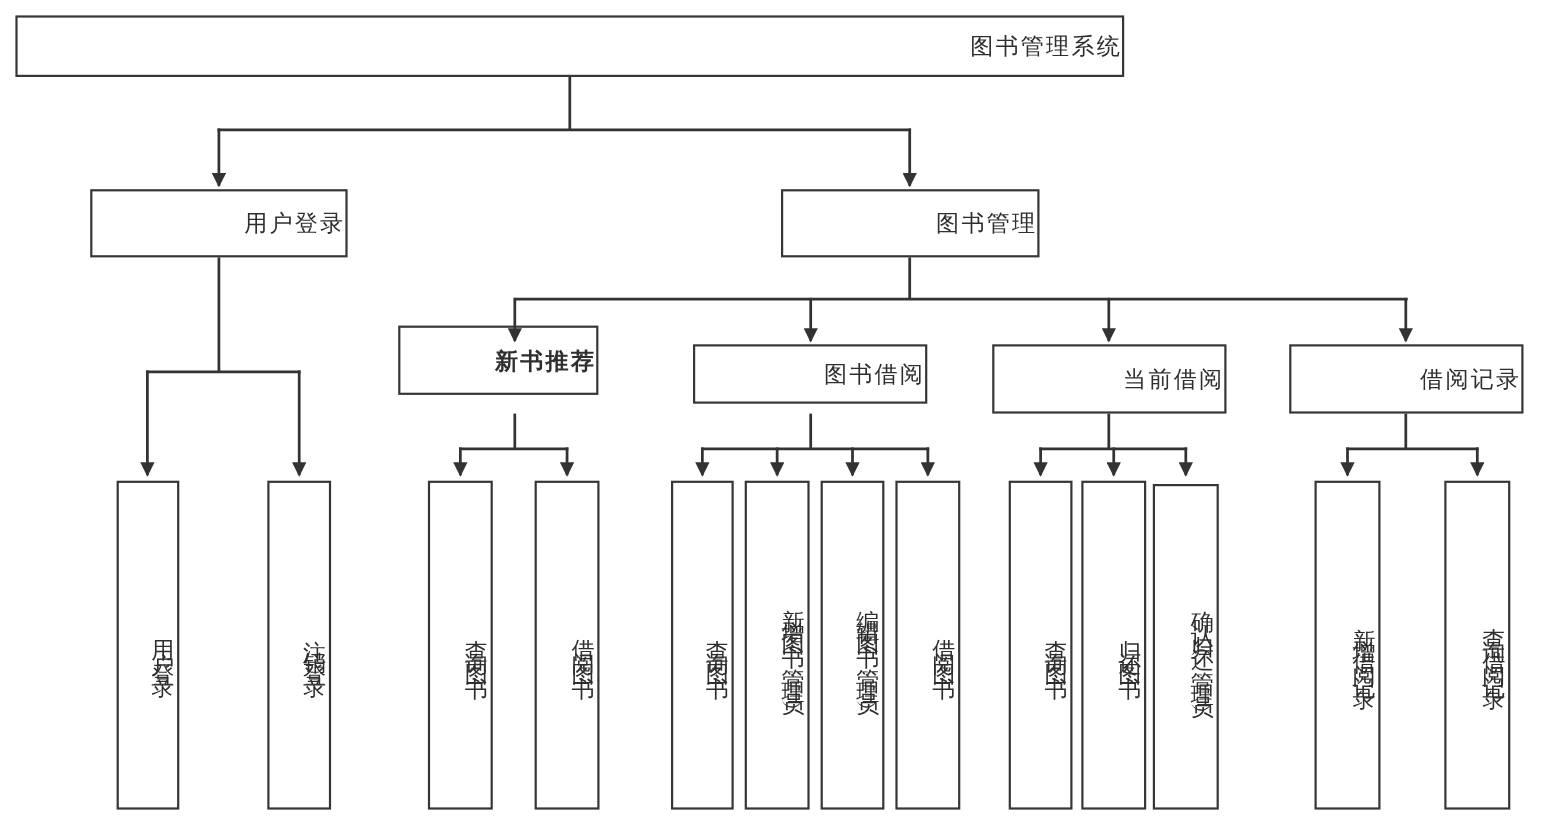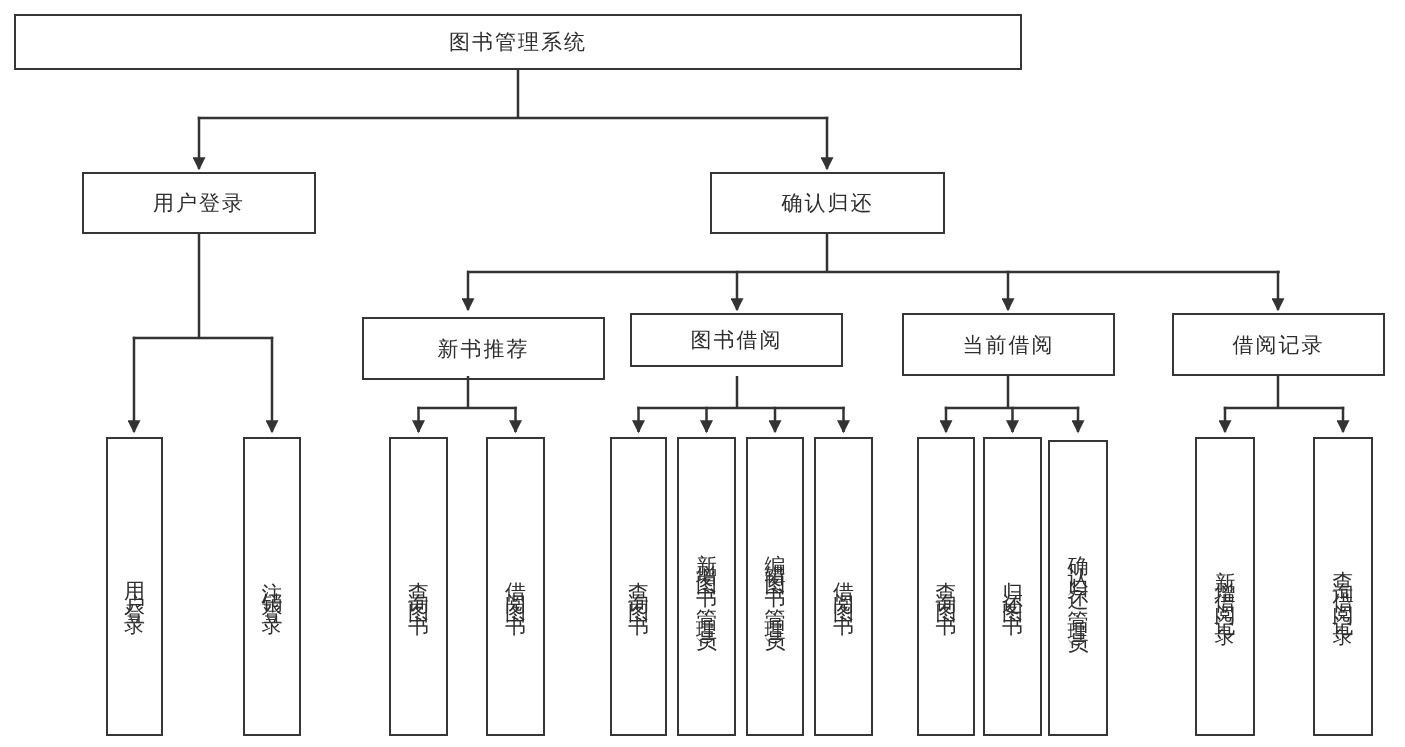--- a/index.html
+++ b/index.html
@@ -23,21 +23,21 @@
     height: 747px;
     z-index: 2;
   }
   .box {
     position: absolute;
     box-sizing: border-box;
     border: 2.5px solid #363636;
     background: transparent;
     display: flex;
     align-items: center;
-    justify-content: center;
+    justify-content: flex-end;
     color: #2e2e2e;
     z-index: 3;
   }
   .hlabel {
     font-size: 21px;
     letter-spacing: 2px;
     white-space: nowrap;
   }
   .vlabel {
     writing-mode: vertical-rl;
@@ -128,24 +128,24 @@
   </svg>
 
   <div class="box" style="left:14px; top:14px; width:1008px; height:56px;">
     <span class="hlabel">图书管理系统</span>
   </div>
 
   <div class="box" style="left:82px; top:172px; width:234px; height:62px;">
     <span class="hlabel">用户登录</span>
   </div>
   <div class="box" style="left:710px; top:172px; width:235px; height:62px;">
-    <span class="hlabel">确认归还</span>
-  </div>
-
-  <div class="box" style="left:362px; top:317px; width:243px; height:63px;">
+    <span class="hlabel">图书管理</span>
+  </div>
+
+  <div class="box" style="left:362px; top:296px; width:182px; height:63px;font-weight:bold;">
     <span class="hlabel">新书推荐</span>
   </div>
   <div class="box" style="left:630px; top:313px; width:213px; height:54px;">
     <span class="hlabel">图书借阅</span>
   </div>
   <div class="box" style="left:902px; top:313px; width:213px; height:63px;">
     <span class="hlabel">当前借阅</span>
   </div>
   <div class="box" style="left:1172px; top:313px; width:213px; height:63px;">
     <span class="hlabel">借阅记录</span>

